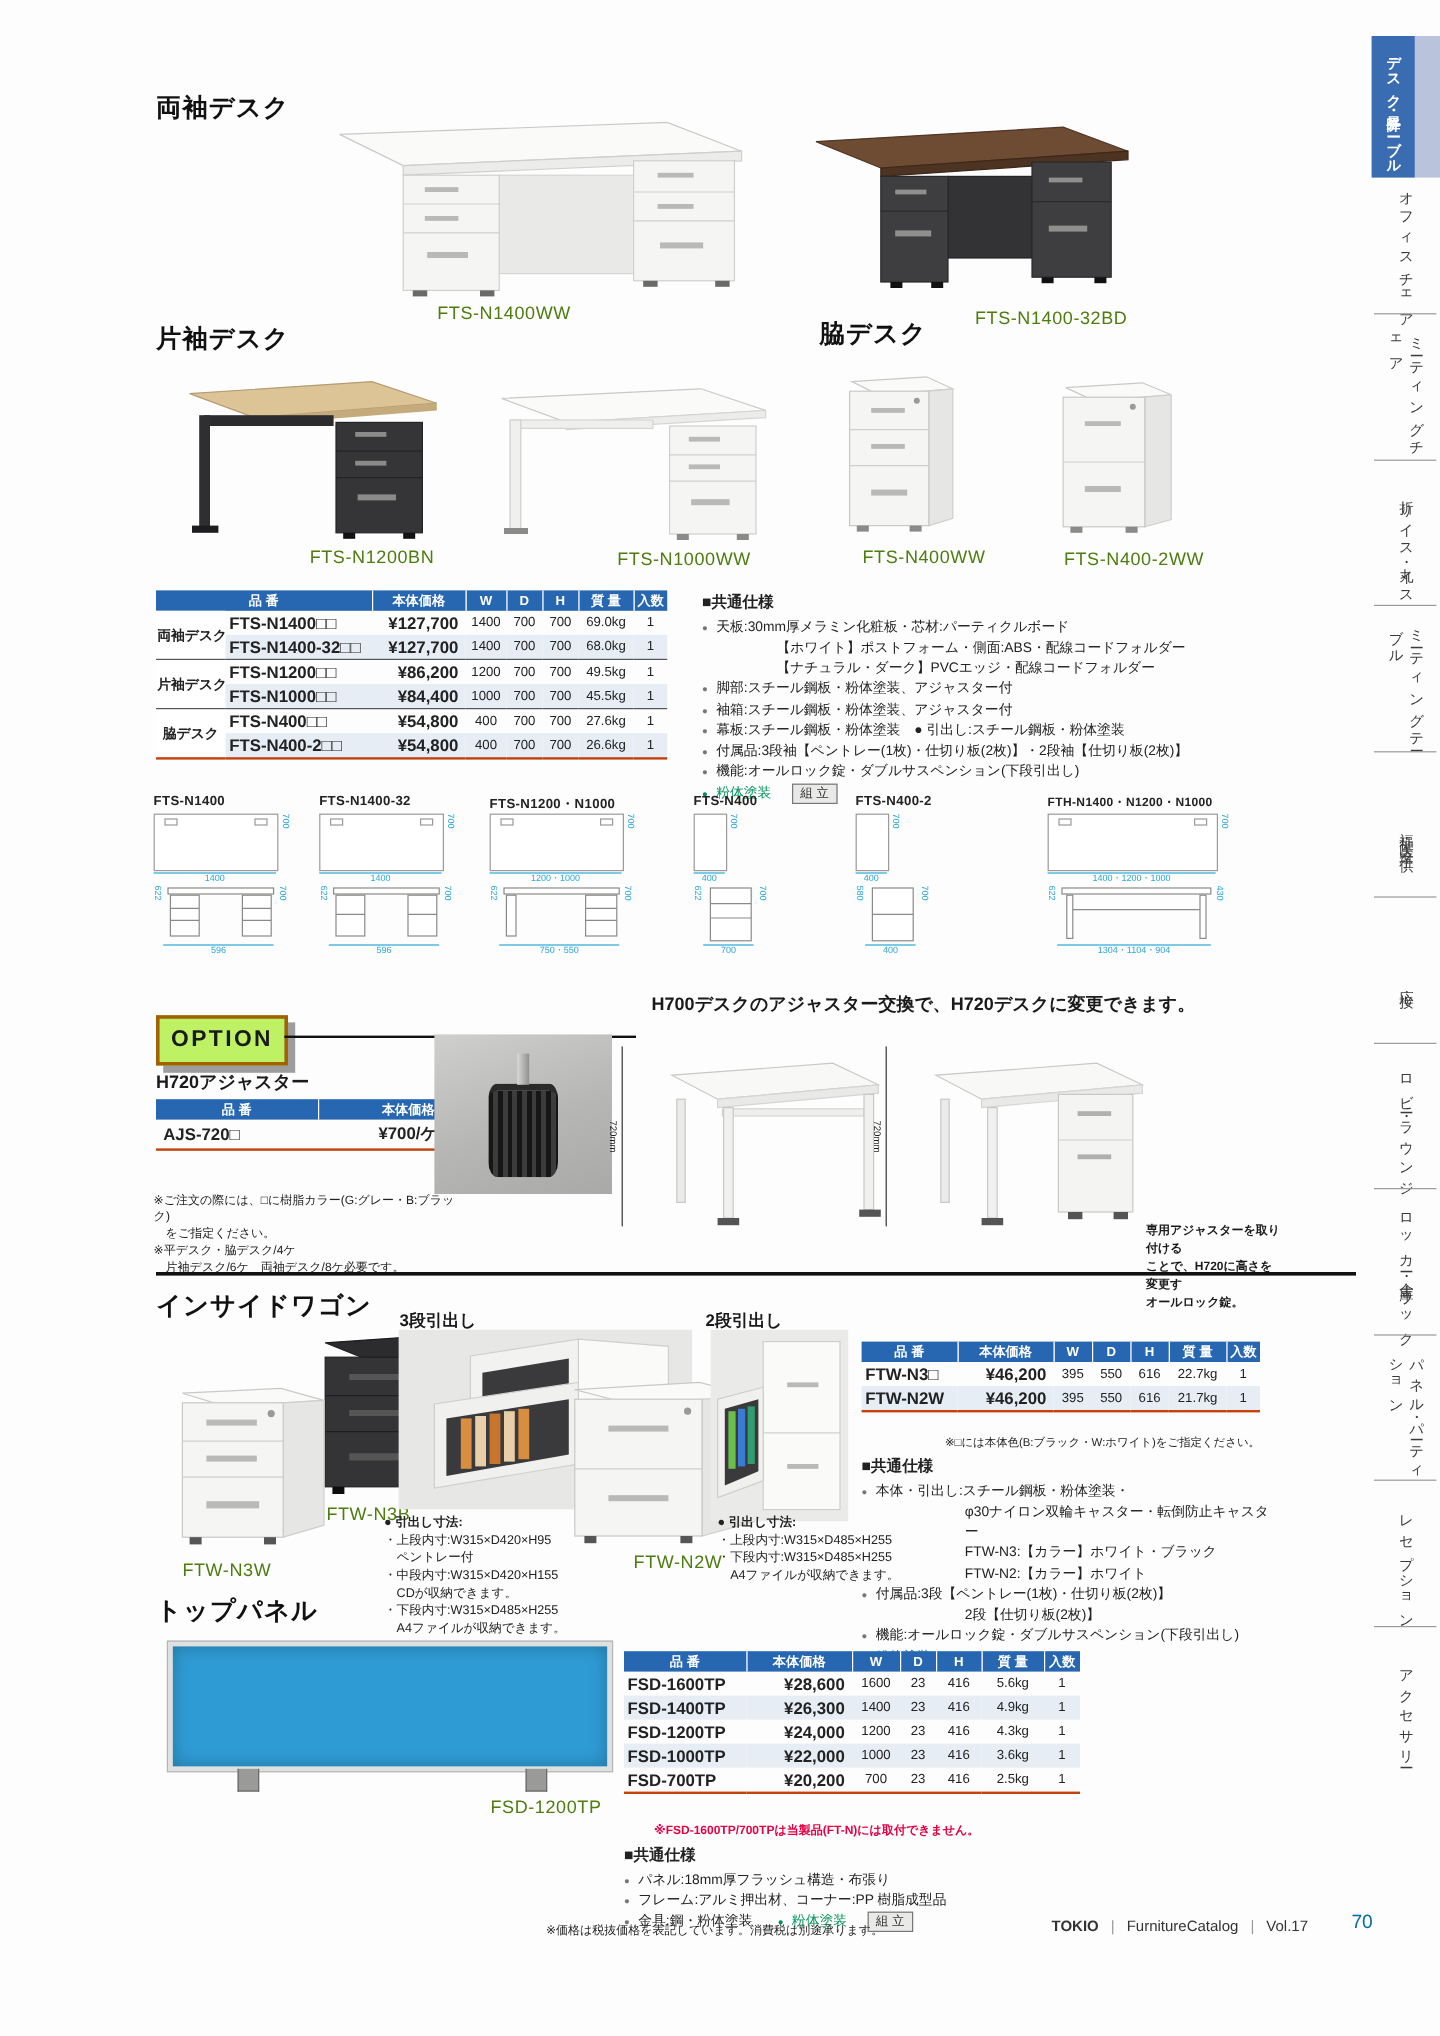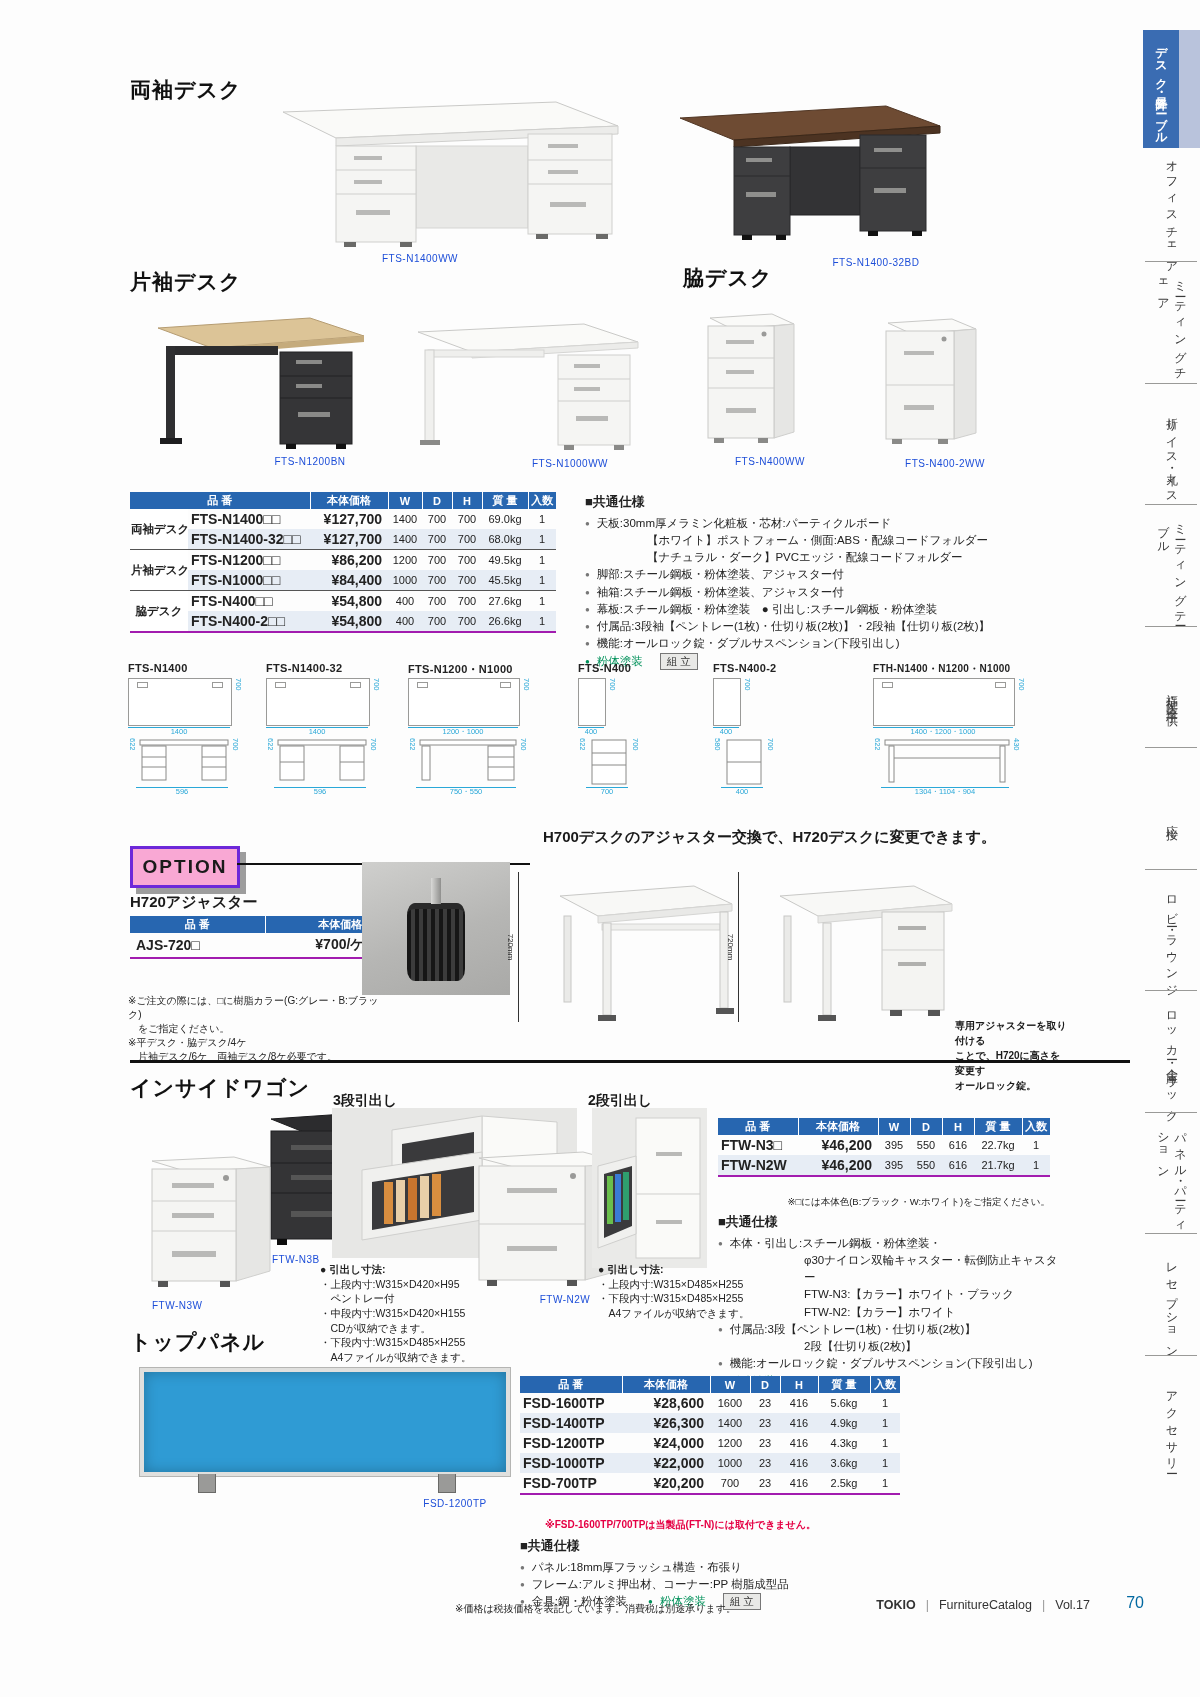--- a/index.html
+++ b/index.html
@@ -1,23 +1,23 @@
 <!DOCTYPE html>
 <html><head>
 <meta charset="utf-8">
 <style>
   html,body{margin:0;padding:0;background:#fff;}
   .page{position:relative;width:1200px;height:1697px;background:#fdfdfd;overflow:hidden;
         font-family:"Liberation Sans","DejaVu Sans",sans-serif;color:#1a1a1a;}
   .abs{position:absolute;}
   .h-sec{font-size:21px;font-weight:bold;letter-spacing:1px;color:#111;}
-  .cap{font-size:10px;color:#1d4ed8;text-align:center;letter-spacing:.5px;}
+  .cap{font-size:15px;color:#4d7c0f;text-align:center;letter-spacing:.5px;}
 
   
-  .ptab{border-collapse:collapse;table-layout:fixed;border-bottom:2px solid #a21caf;}
+  .ptab{border-collapse:collapse;table-layout:fixed;border-bottom:2px solid #c2410c;}
   .ptab th{background:#2766b0;color:#fff;font-weight:bold;font-size:11px;height:17px;
            padding:0 2px;border-left:1.5px solid #fff;}
   .ptab th:first-child{border-left:none;}
   .ptab td{font-size:11px;text-align:center;padding:2px 3px;color:#222;white-space:nowrap;}
   .ptab td.model{font-size:14px;font-weight:bold;text-align:left;}
   .ptab td.price{font-size:14px;font-weight:bold;text-align:right;padding-right:6px;}
   .ptab tr.alt td{background:#e7edf5;}
   .ptab td.gcell{font-size:11.5px;font-weight:bold;background:#fff;padding:0 1px;}
   .ptab tr.gsep td{border-top:1.3px solid #555;}
 
@@ -46,21 +46,21 @@
 
   .tab{position:absolute;right:0;width:57px;display:flex;align-items:center;justify-content:center;}
   .tab .lbl{writing-mode:vertical-rl;font-size:12px;letter-spacing:3px;color:#3a3a3a;}
   .tab.active .core{position:absolute;left:0;top:0;bottom:0;width:36px;background:#3a6cb2;
         display:flex;align-items:center;justify-content:center;}
   .tab.active .core .lbl{color:#fff;font-weight:bold;letter-spacing:2px;}
   .tab.active .strip{position:absolute;right:0;top:0;bottom:0;width:21px;background:#b9c3dc;}
   .tab .sep{position:absolute;top:-12px;left:2px;width:52px;border-top:1px solid #9a9a98;}
 
   .note{font-size:10px;color:#222;line-height:1.4;}
-  .opt-box{border:3px solid #6d28d9;background:#f9a8d4;box-shadow:6px 6px 0 rgba(40,40,40,.45);
+  .opt-box{border:3px solid #a16207;background:#bef264;box-shadow:6px 6px 0 rgba(40,40,40,.45);
            display:flex;align-items:center;justify-content:center;font-size:19px;font-weight:bold;letter-spacing:2px;}
   .panel-img{border:4px solid #e0e0de;outline:1px solid #b5b5b3;background:#2f9bd4;box-shadow:inset 0 0 14px rgba(0,0,0,.25);}
   .clamp{position:absolute;width:16px;height:18px;background:#9a9a98;border:1px solid #6a6a68;border-top:none;}
   .mountbox{border:1.5px solid #555;background:#fff;}
   .vdim{border-left:1px solid #333;position:relative;}
   .vdim .t{position:absolute;left:-13px;top:50%;transform:translateY(-50%);writing-mode:vertical-rl;font-size:8px;color:#222;}
   .footer-brand{display:flex;align-items:baseline;gap:10px;font-size:12.5px;color:#333;}
   .footer-brand .bar{color:#999;}
 </style>
 </head>

